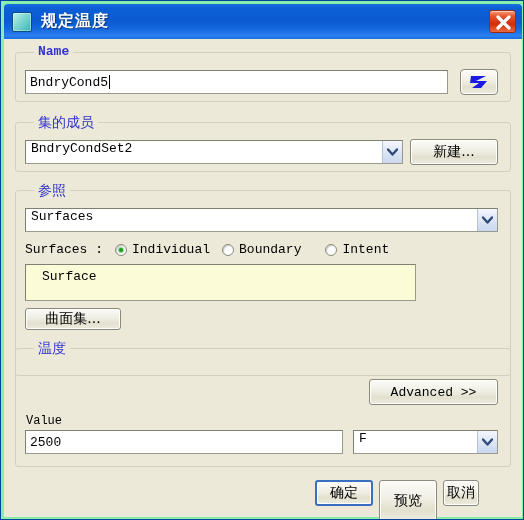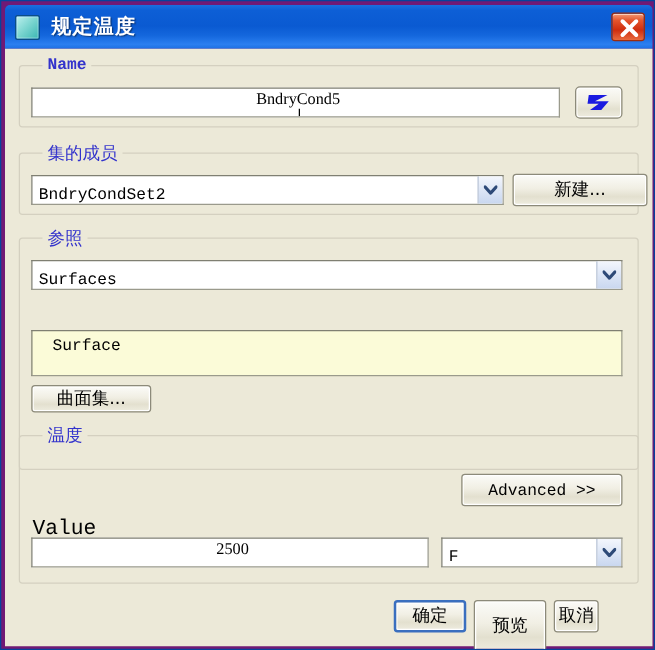--- a/index.html
+++ b/index.html
@@ -10,21 +10,21 @@
   body {
     font-family: "Liberation Sans", sans-serif;
     -webkit-font-smoothing: none;
   }
 
   #window {
     position: relative;
     width: 524px;
     height: 520px;
     box-sizing: border-box;
-    background: #701a75;
+    background: #86efac;
     border: 1px solid #06439c;
     overflow: hidden;
   }
 
   
   .titlebar {
     position: absolute;
     left: 3px; top: 3px;
     width: 518px;
     height: 35px;
@@ -106,47 +106,46 @@
   }
 
   
   .field {
     position: absolute;
     box-sizing: border-box;
     background: #ffffff;
     border: 1px solid #9a9a8c;
     border-top-color: #7f7f72;
     border-left-color: #7f7f72;
-    font-family: Liberation Serif, serif;
+    font-family: Liberation Mono, monospace;
     font-size: 13px;
     color: #000000;
     display: flex;
     align-items: center;
     padding-left: 4px;
     white-space: nowrap;
     overflow: hidden;
-    flex-direction: column;
   }
   .field .caret {
     display: inline-block;
     width: 1px;
     height: 14px;
     background: #000;
     margin-left: 1px;
   }
 
   .combo {
     position: absolute;
     box-sizing: border-box;
     background: #ffffff;
     border: 1px solid #9a9a8c;
     border-top-color: #7f7f72;
     border-left-color: #7f7f72;
     display: flex;
-    align-items: flex-end;
+    align-items: flex-start;
     font-family: "Liberation Mono", monospace;
     font-size: 13px;
     color: #000;
     overflow: hidden;
     cursor: pointer;
   }
   .combo .combo-text {
     flex: 1 1 auto;
     padding-left: 5px;
     white-space: nowrap;
@@ -198,21 +197,21 @@
     display: flex;
     align-items: center;
     justify-content: center;
     cursor: pointer;
     box-shadow: inset 0 0 0 1px #ffffff;
   }
 
   .label {
     position: absolute;
     font-family: "Liberation Mono", monospace;
-    font-size: 17px;
+    font-size: 12px;
     color: #000;
     white-space: nowrap;
   }
 
   
   .radio-row {
     position: absolute;
     display: flex;
     align-items: center;
     font-family: "Liberation Mono", monospace;
@@ -300,36 +299,51 @@
       <div class="legend cjk">集的成员</div>
     </div>
     <div class="combo" style="left:21px; top:101px; width:378px; height:24px;">
       <span class="combo-text">BndryCondSet2</span>
       <span class="combo-arrow">
         <svg width="11" height="8" viewBox="0 0 11 8">
           <path d="M1 1.5 L5.5 6.5 L10 1.5" stroke="#2e4a78" stroke-width="2.4" fill="none" stroke-linecap="round" stroke-linejoin="round"></path>
         </svg>
       </span>
     </div>
-    <div class="btn cjk" style="left:406px; top:100px; width:108px; height:26px;">新建...</div>
+    <div class="btn cjk" style="left:406px; top:100px; width:88px; height:26px;">新建...</div>
 
     <div class="group" style="left:11px; top:151px; width:496px; height:186px;">
       <div class="legend cjk">参照</div>
     </div>
     <div class="combo" style="left:21px; top:169px; width:473px; height:24px;">
       <span class="combo-text">Surfaces</span>
       <span class="combo-arrow">
         <svg width="11" height="8" viewBox="0 0 11 8">
           <path d="M1 1.5 L5.5 6.5 L10 1.5" stroke="#2e4a78" stroke-width="2.4" fill="none" stroke-linecap="round" stroke-linejoin="round"></path>
         </svg>
       </span>
     </div>
 
-
-    <div class="listbox" style="left:21px; top:225px; width:473px; height:37px;">
+    <div class="radio-row" style="left:21px; top:203px;">
+      <span>Surfaces :</span>
+      <span class="radio-item" style="margin-left:12px;">
+        <span class="radio-dot on"></span>
+        <span class="radio-label">Individual</span>
+      </span>
+      <span class="radio-item" style="margin-left:12px;">
+        <span class="radio-dot"></span>
+        <span class="radio-label">Boundary</span>
+      </span>
+      <span class="radio-item" style="margin-left:24px;">
+        <span class="radio-dot"></span>
+        <span class="radio-label">Intent</span>
+      </span>
+    </div>
+
+    <div class="listbox" style="left:21px; top:225px; width:391px; height:37px;">
       <div class="item">Surface</div>
     </div>
 
     <div class="btn cjk" style="left:21px; top:269px; width:96px; height:22px;">曲面集...</div>
 
     <div class="group" style="left:11px; top:309px; width:496px; height:119px;">
       <div class="legend cjk">温度</div>
     </div>
     <div class="btn" style="left:365px; top:340px; width:129px; height:26px;">Advanced &gt;&gt;</div>
 

